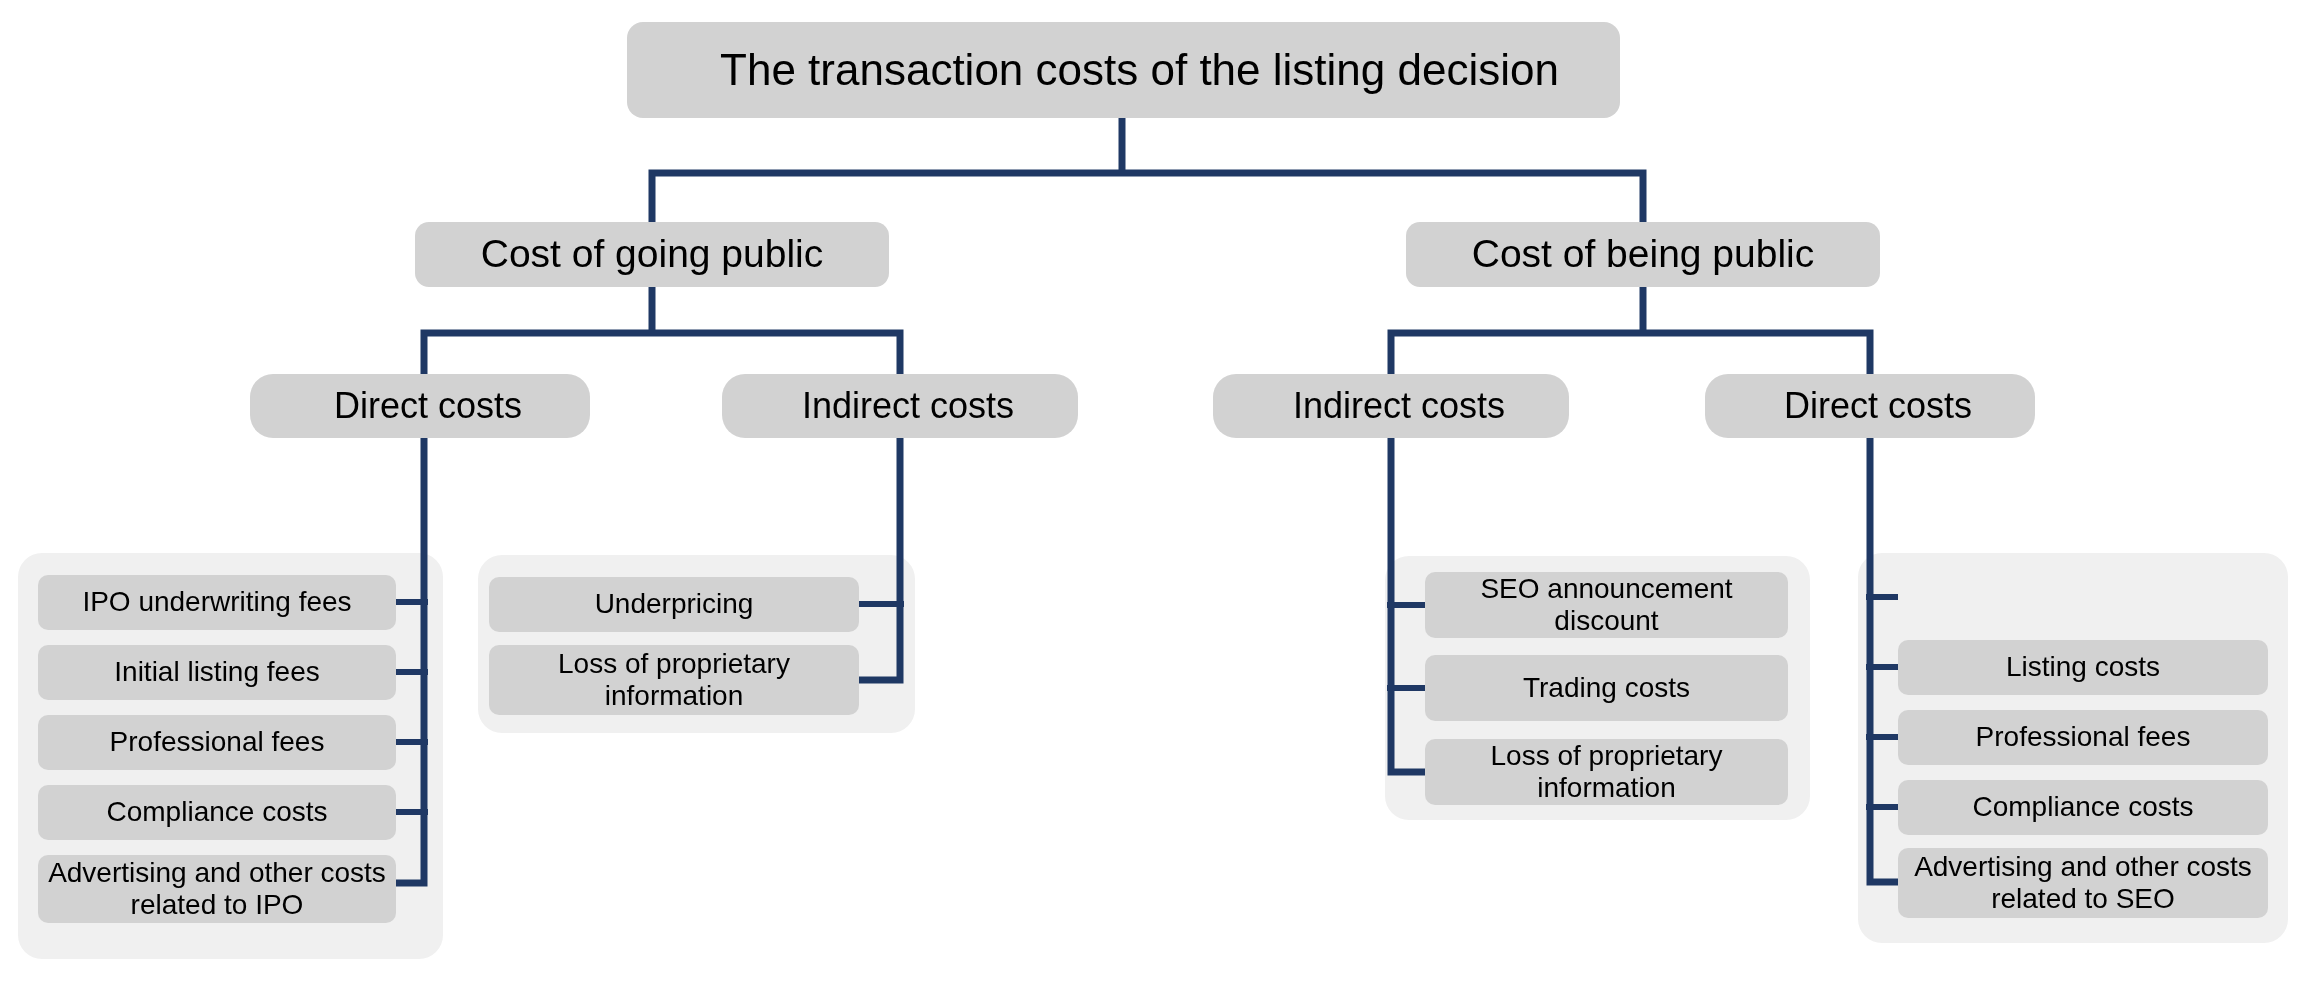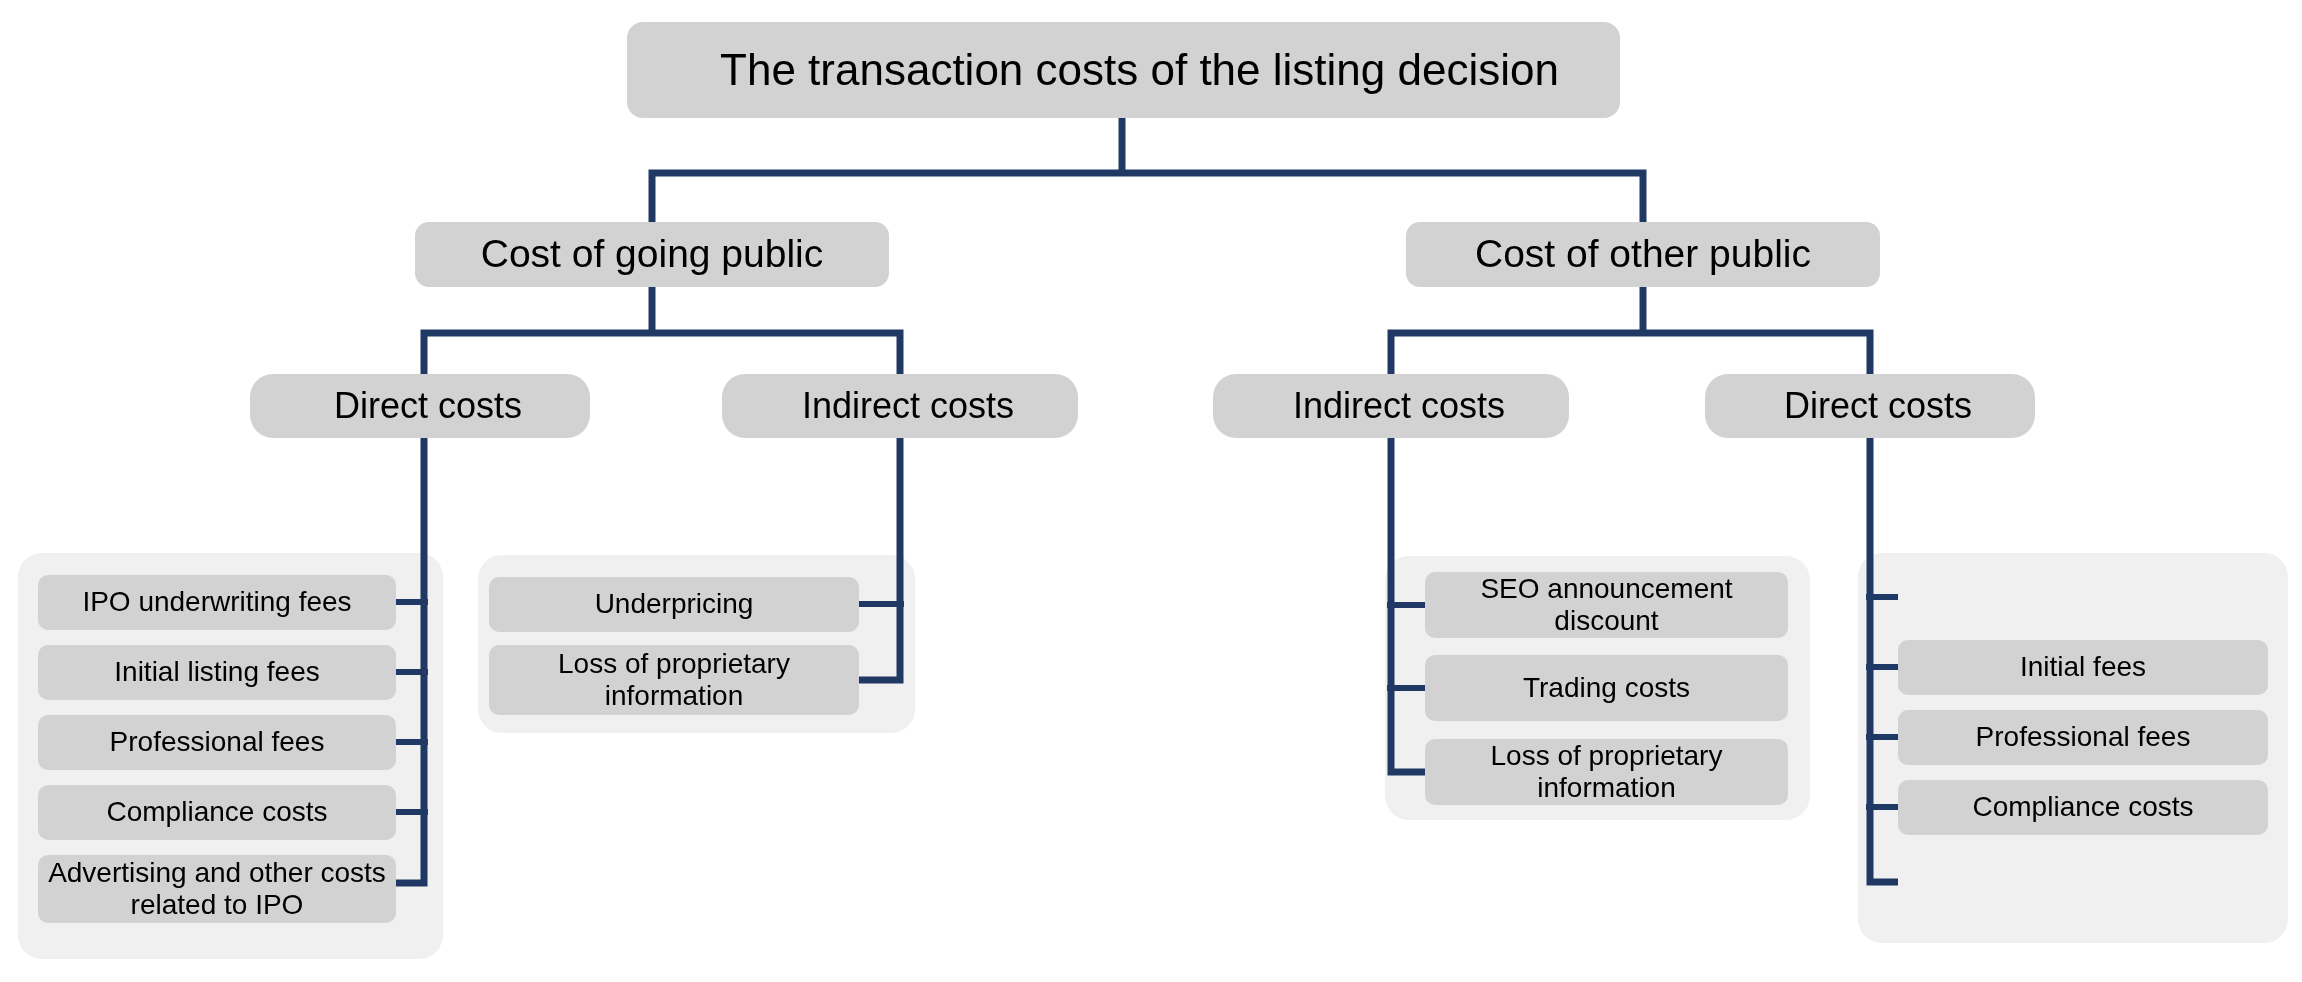--- a/index.html
+++ b/index.html
@@ -86,37 +86,38 @@
     <path class="stub" d="M1387 688 H 1425"></path>
     <path class="stub" d="M1866 597 H 1898"></path>
     <path class="stub" d="M1866 667 H 1898"></path>
     <path class="stub" d="M1866 737 H 1898"></path>
     <path class="stub" d="M1866 807 H 1898"></path>
   </svg>
 
   <div class="node root" style="left:627px;top:22px;width:993px;height:96px">The transaction costs of the listing decision</div>
 
   <div class="node branch" style="left:415px;top:222px;width:474px;height:65px">Cost of going public</div>
-  <div class="node branch" style="left:1406px;top:222px;width:474px;height:65px">Cost of other public</div>
+  <div class="node branch" style="left:1406px;top:222px;width:474px;height:65px">Cost of being public</div>
 
   <div class="node category" style="left:250px;top:374px;width:340px;height:64px">Direct costs</div>
   <div class="node category" style="left:722px;top:374px;width:356px;height:64px">Indirect costs</div>
   <div class="node category" style="left:1213px;top:374px;width:356px;height:64px">Indirect costs</div>
   <div class="node category" style="left:1705px;top:374px;width:330px;height:64px">Direct costs</div>
 
   <div class="node leaf" style="left:38px;top:575px;width:358px;height:55px">IPO underwriting fees</div>
   <div class="node leaf" style="left:38px;top:645px;width:358px;height:55px">Initial listing fees</div>
   <div class="node leaf" style="left:38px;top:715px;width:358px;height:55px">Professional fees</div>
   <div class="node leaf" style="left:38px;top:785px;width:358px;height:55px">Compliance costs</div>
   <div class="node leaf" style="left:38px;top:855px;width:358px;height:68px">Advertising and other costs related to IPO</div>
 
   <div class="node leaf" style="left:489px;top:577px;width:370px;height:55px">Underpricing</div>
   <div class="node leaf" style="left:489px;top:645px;width:370px;height:70px">Loss of proprietary information</div>
 
   <div class="node leaf" style="left:1425px;top:572px;width:363px;height:66px">SEO announcement discount</div>
   <div class="node leaf" style="left:1425px;top:655px;width:363px;height:66px">Trading costs</div>
   <div class="node leaf" style="left:1425px;top:739px;width:363px;height:66px">Loss of proprietary information</div>
 
-  <div class="node leaf" style="left:1898px;top:640px;width:370px;height:55px">Initial fees</div>
+  <div class="node leaf" style="left:1898px;top:640px;width:370px;height:55px">Listing costs</div>
   <div class="node leaf" style="left:1898px;top:710px;width:370px;height:55px">Professional fees</div>
   <div class="node leaf" style="left:1898px;top:780px;width:370px;height:55px">Compliance costs</div>
+  <div class="node leaf" style="left:1898px;top:848px;width:370px;height:70px">Advertising and other costs related to SEO</div>
 
 </div>
 
 </body></html>

